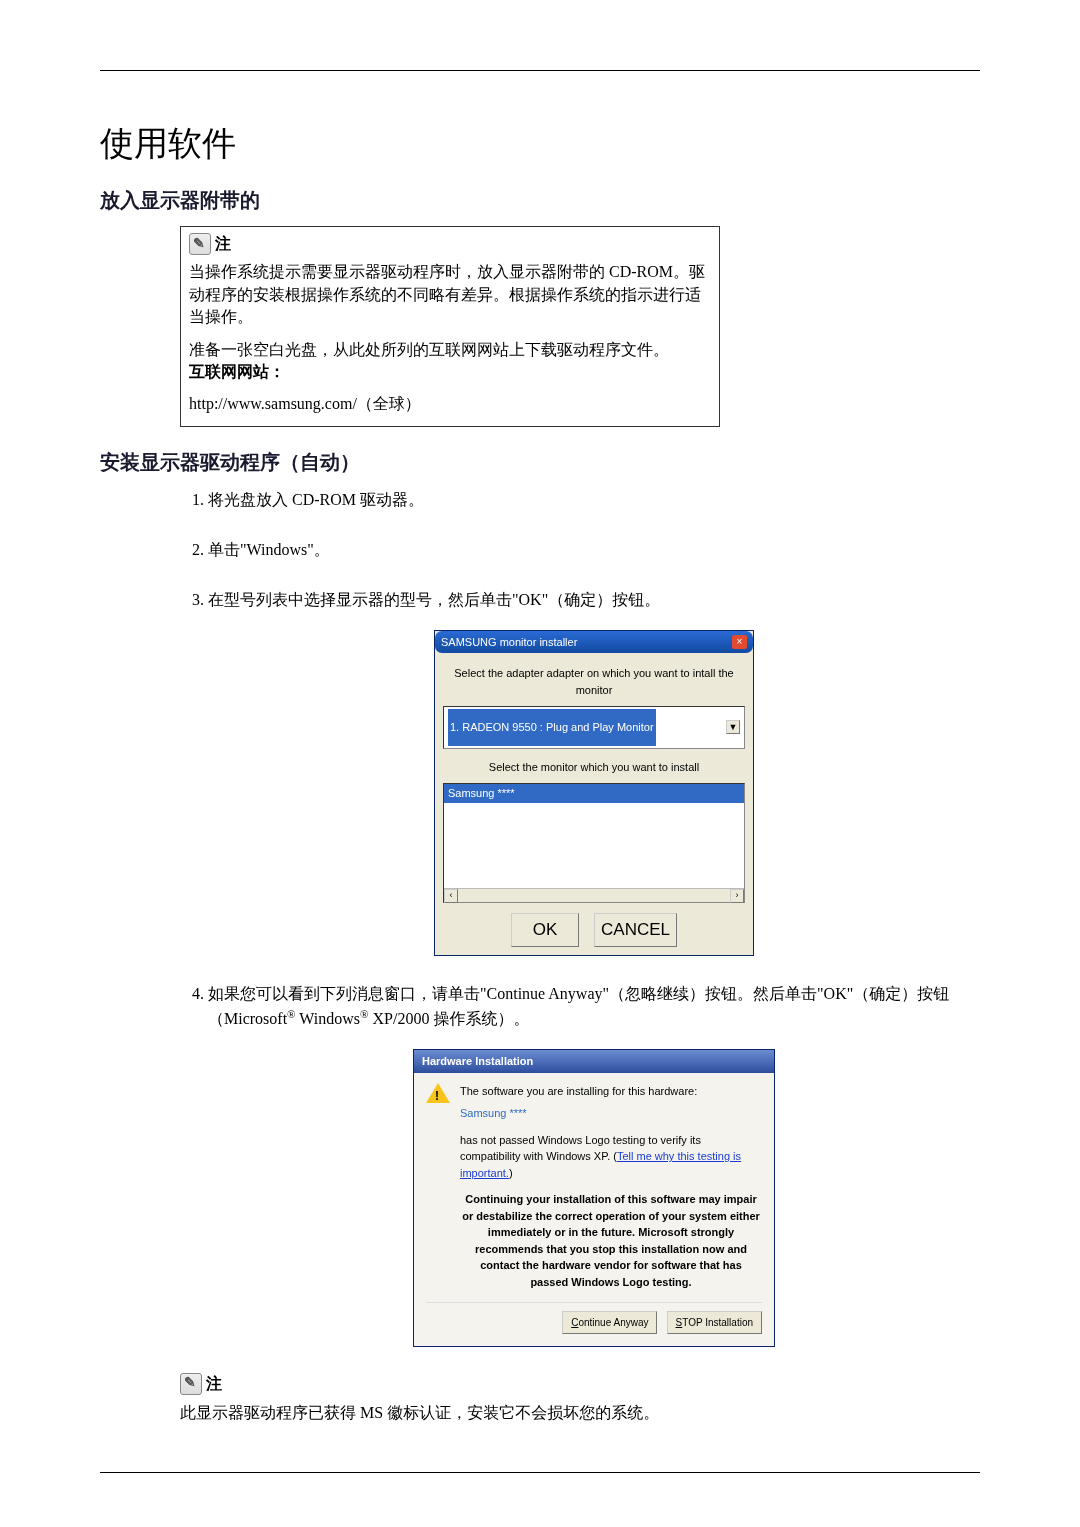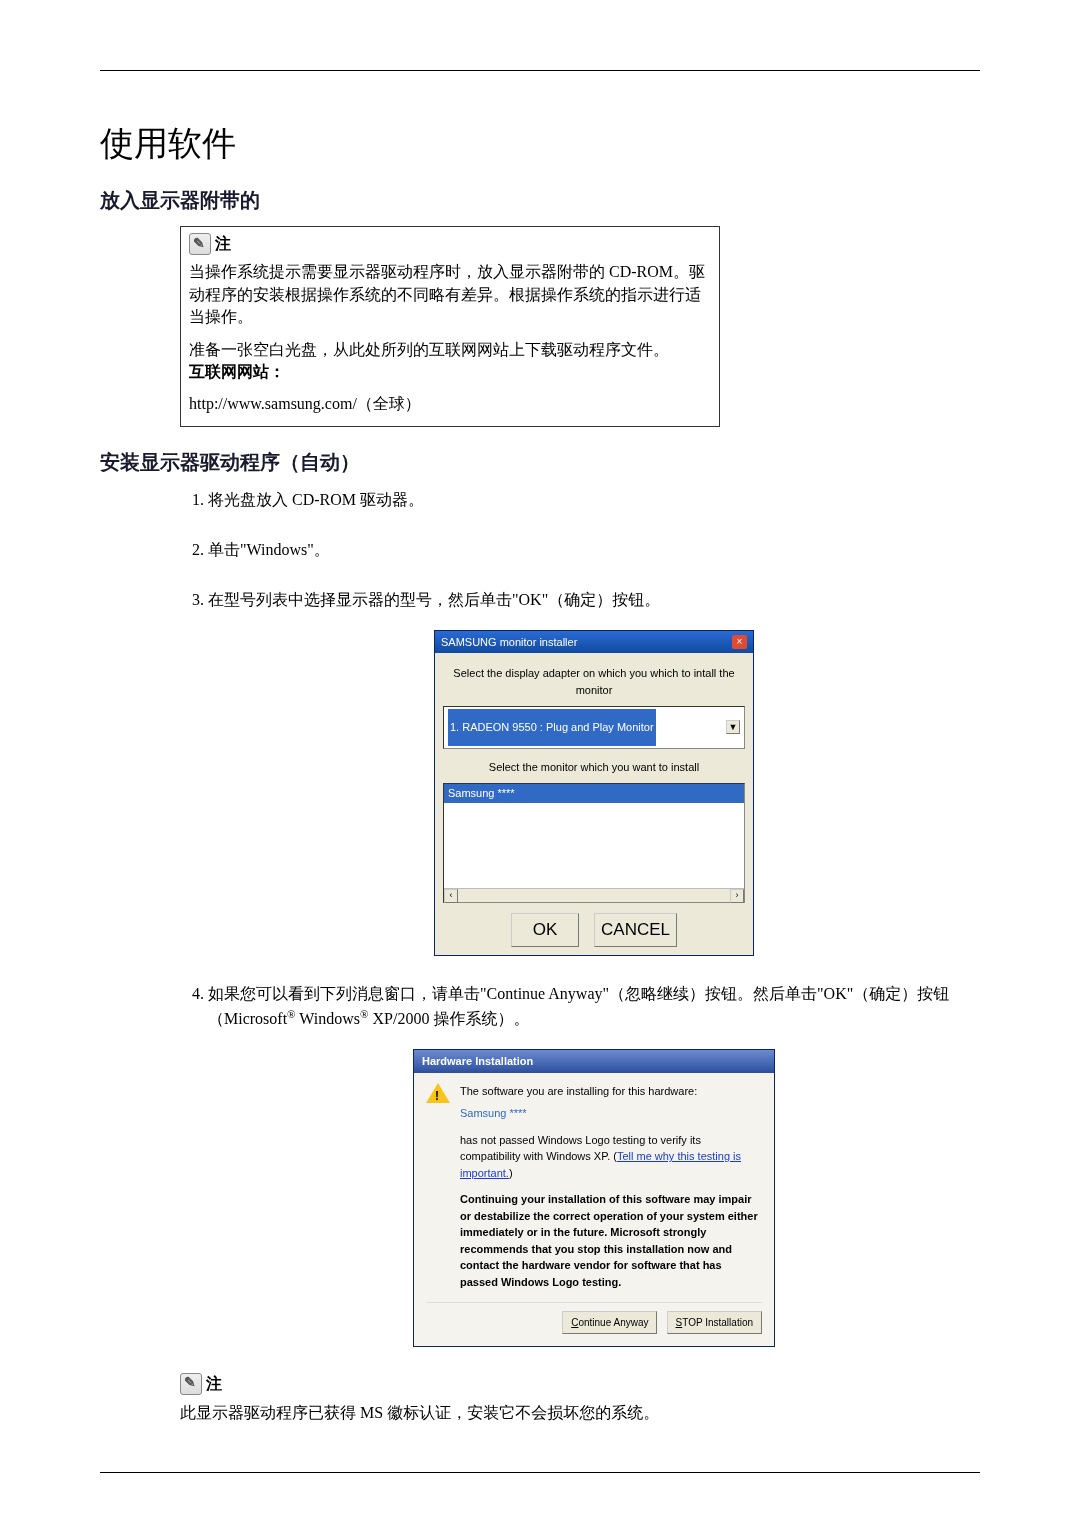--- a/index.html
+++ b/index.html
@@ -33,21 +33,21 @@
     .bold { font-weight: bold; }
     ol.steps { margin-left: 80px; padding-left: 28px; font-size: 16px; }
     ol.steps > li { margin-bottom: 26px; line-height: 1.5; }
     .shot {
       margin-left: auto; margin-right: auto; display: block;
       background: #ece9d8; border: 1px solid #0a246a; width: 320px;
       font-family: Tahoma, Arial, sans-serif; font-size: 11px; color: #000;
     }
     .shot-titlebar {
       background: linear-gradient(#2a6ad4,#114aa0); color: #fff;
-      padding: 3px 6px; display: flex; justify-content: space-between; align-items: center;
+      padding: 3px 6px; display: flex; justify-content: space-between; align-items: center; border-radius: 7px;
     }
     .shot-close { background:#e14b2f; color:#fff; width:15px; height:14px; text-align:center; font-size:10px; border-radius:2px; line-height:14px;}
     .shot-body { padding: 8px; }
     .shot-text-center { text-align: center; margin: 4px 0 8px; font-size: 11px; }
     .shot-select { background:#fff; border:1px inset #888; padding:2px 4px; display:flex; justify-content:space-between; align-items:center; font-size:11px;}
     .shot-select .sel-hl { background:#316ac5; color:#fff; padding:10px 2px; }
     .shot-dd-arrow { background:#ece9d8; border:1px outset #ccc; width:14px; height:14px; text-align:center; font-size:9px; line-height:12px;}
     .shot-list { background:#fff; border:1px inset #888; height:120px; margin-top:6px; position:relative;}
     .shot-list-hl { background:#316ac5; color:#fff; padding:1px 4px; font-size:11px;}
     .shot-scroll { position:absolute; bottom:0; left:0; right:0; height:14px; background:#ece9d8; border-top:1px solid #bbb; display:flex; justify-content:space-between;}
@@ -60,21 +60,21 @@
       background:#f4f3ee; font-family:Tahoma, Arial, sans-serif; font-size:11px; color:#000;
     }
     .hw-title { background:linear-gradient(#6c8cd0,#2c4e9e); color:#fff; padding:3px 8px; font-weight:bold; }
     .hw-body { padding:10px 12px 12px 12px; }
     .hw-top { display:flex; gap:10px; }
     .warn-icon { width:24px; height:22px; flex-shrink:0; position:relative; }
     .warn-tri { width:0; height:0; border-left:12px solid transparent; border-right:12px solid transparent; border-bottom:20px solid #f8c41b; position:absolute; top:0; left:0;}
     .warn-bang { position:absolute; left:9px; top:4px; font-weight:bold; font-size:12px; color:#000;}
     .hw-text .pname { color:#316ac5; margin:6px 0 10px;}
     .hw-text .link { color:#1a3bd3; text-decoration:underline;}
-    .hw-em { font-weight:bold; margin-top:10px;}
+    .hw-em { font-weight:bold; margin-top:10px;text-align:center;}
     .hw-btn-row { border-top:1px solid #ddd; margin-top:12px; padding-top:8px; text-align:right;}
     .hw-btn { display:inline-block; background:#ece9d8; border:1px outset #ccc; padding:3px 8px; font-size:10px; margin-left:6px;}
     .sup { font-size:0.7em; vertical-align: super; }
     .note-inline { margin-left: 80px; }
     .note-inline .note-header { margin-top: 26px; }
     .note-inline .note-text { font-size: 16px; margin-top: 8px; }
     .bottom-rule { border-top: 1px solid #000; margin-top: 48px; }
   </style>
 </head>
 <body>
@@ -106,21 +106,21 @@
   <li>
     <span>在型号列表中选择显示器的型号，然后单击"OK"（确定）按钮。</span>
     <div style="height:18px"></div>
     
     <div class="shot">
       <div class="shot-titlebar">
         <span>SAMSUNG monitor installer</span>
         <span class="shot-close">×</span>
       </div>
       <div class="shot-body">
-        <div class="shot-text-center">Select the display adapter on which you which to intall the monitor</div>
+        <div class="shot-text-center">Select the adapter adapter on which you want to intall the monitor</div>
         <div class="shot-select">
           <span class="sel-hl">1. RADEON 9550 : Plug and Play Monitor</span>
           <span class="shot-dd-arrow">▼</span>
         </div>
         <div class="shot-text-center" style="margin-top:10px">Select the monitor which you want to install</div>
         <div class="shot-list">
           <div class="shot-list-hl">Samsung ****</div>
           <div class="shot-scroll">
             <span>‹</span>
             <span>›</span>

